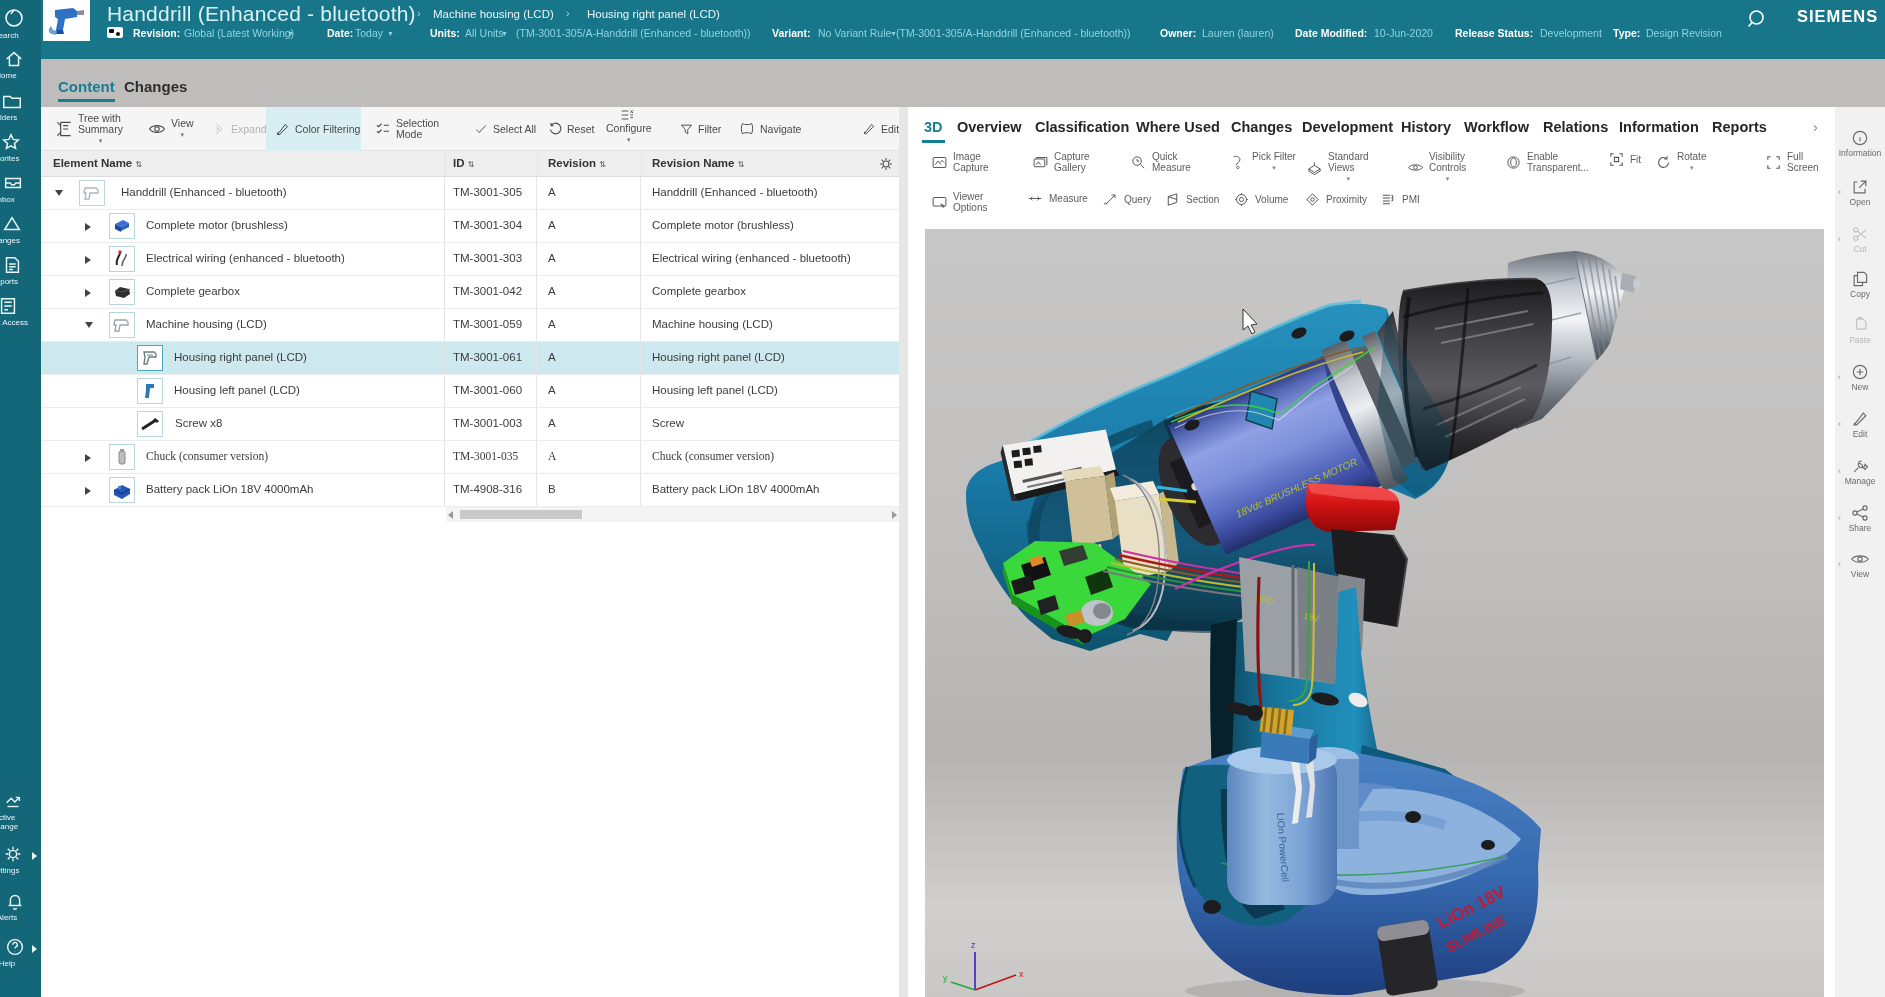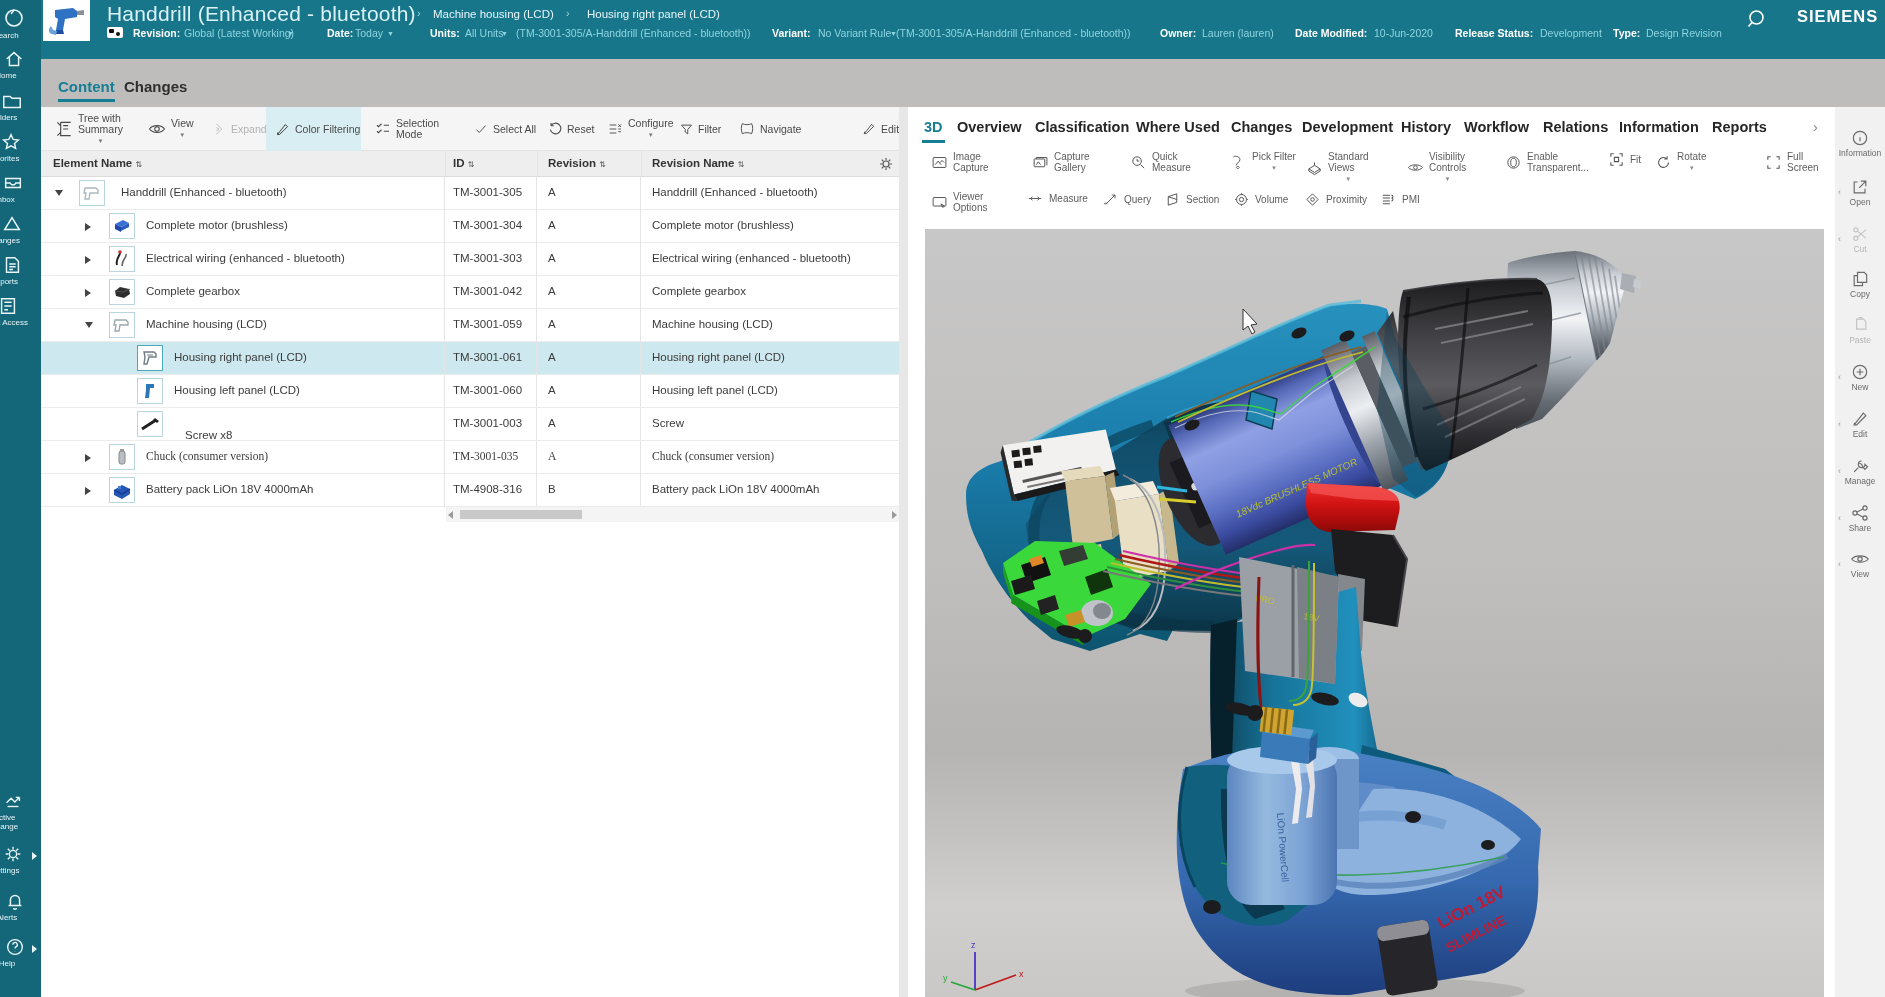--- a/index.html
+++ b/index.html
@@ -237,21 +237,21 @@
           <path d="M4 13 L9 18 L20 6"></path>
           </svg>
         Select All
       </div>
       <div class="tbtn" style="left:506px;">
         <svg width="16" height="16" viewBox="0 0 24 24" fill="none" stroke="#4a4a4a" stroke-width="1.6">
           <path d="M6 7 A 8 8 0 1 1 5 13 M6 7 V3 M6 7 H10"></path>
           </svg>
         Reset
       </div>
-      <div class="tbtn" style="left:565px;">
+      <div class="tbtn" style="left:565px;flex-direction:column;">
         <svg width="18" height="16" viewBox="0 0 24 24" fill="none" stroke="#4a4a4a" stroke-width="1.4">
           <path d="M4 6 L14 6 M4 12 L14 12 M4 18 L14 18 M17 5 L21 9 M17 9 L21 5 M17 12 h4 M17 16 h4"></path>
           </svg>
         <div class="two">Configure<div style="text-align:center; font-size:7px; color:#777;">▾</div></div>
       </div>
       <div class="tbtn" style="left:638px;">
         <svg width="15" height="15" viewBox="0 0 24 24" fill="none" stroke="#4a4a4a" stroke-width="1.5">
           <path d="M4 5 H20 L14 12 V19 L10 16 V12 Z"></path>
           </svg>
         Filter
@@ -376,21 +376,21 @@
           <div class="crn">Housing left panel (LCD)</div>
         <div class="vline" style="left:403px;"></div>
           <div class="vline" style="left:495px;"></div>
           <div class="vline" style="left:599px;"></div>
       </div>
       <div class="trow" style="top:231px;">
         <div class="ibox" style="left:96px;"><svg width="24" height="24" viewBox="0 0 24 24">
               <path d="M4 17 L18 8" stroke="#222" stroke-width="3"></path>
               <path d="M17 6 l4 3 l-2 2 l-4 -3 z" fill="#222"></path>
             </svg></div>
-        <div class="cname" style="left:144px;margin-top:12px;">Screw x8</div>
+        <div class="cname" style="left:134px;">Screw x8</div>
         <div class="cid">TM-3001-003</div>
           <div class="crev">A</div>
           <div class="crn">Screw</div>
         <div class="vline" style="left:403px;"></div>
           <div class="vline" style="left:495px;"></div>
           <div class="vline" style="left:599px;"></div>
       </div>
       <div class="trow" style="top:264px;font-family:Liberation Serif, serif;">
         <div class="twisty tw-closed" style="left:44px;"></div>
         <div class="ibox" style="left:68px;"><svg width="24" height="24" viewBox="0 0 24 24">

